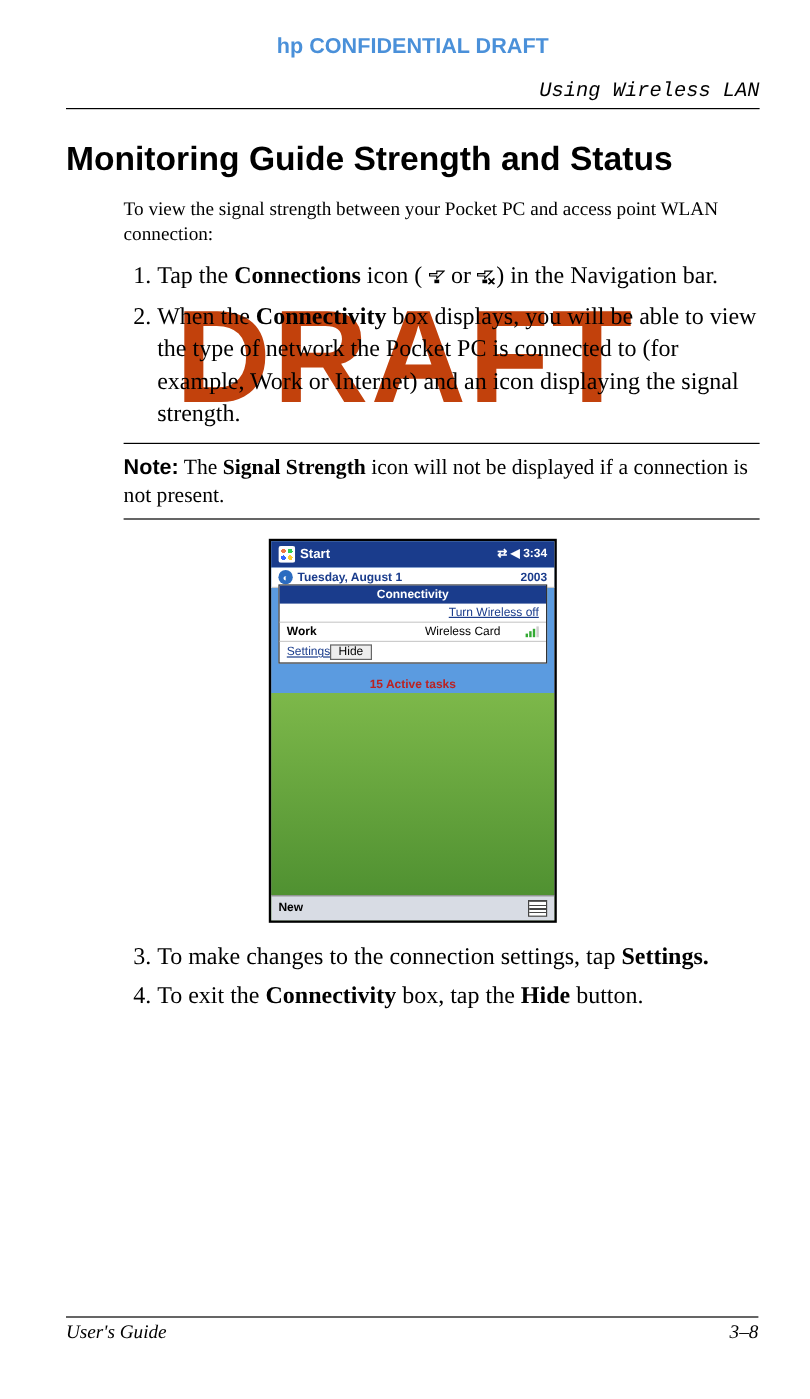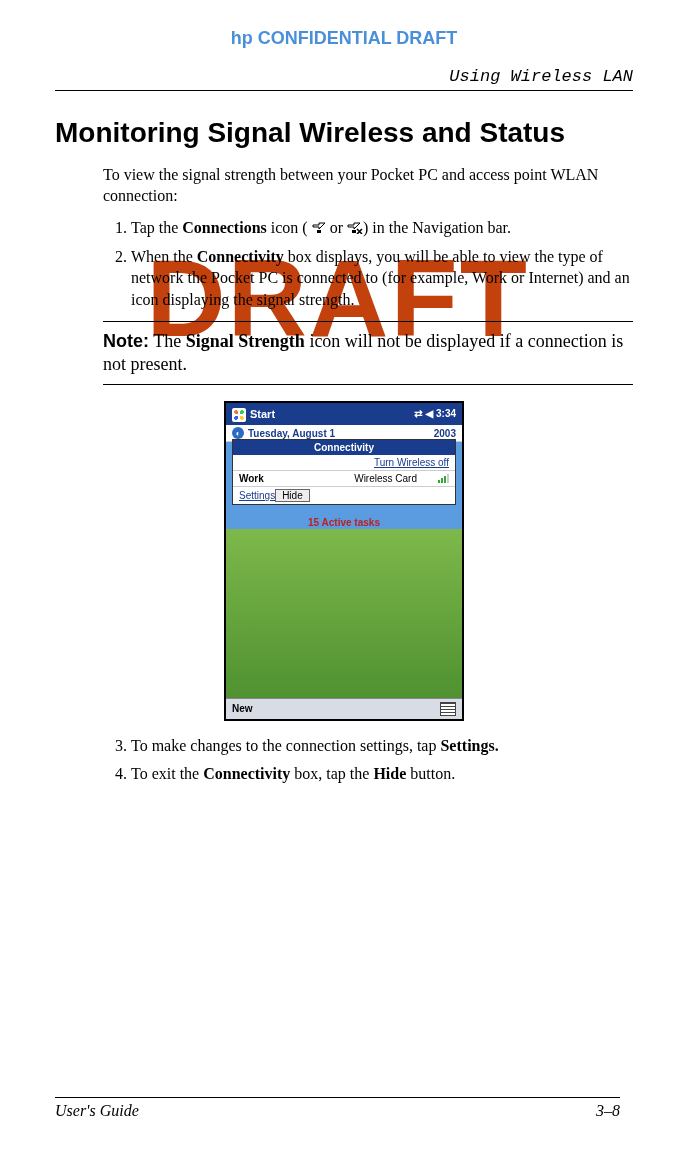--- a/index.html
+++ b/index.html
@@ -58,21 +58,21 @@
   }
   .intro {
     margin-left: 48px;
     font-size: 16px;
     line-height: 1.3;
     margin-bottom: 10px;
   }
   ol.steps {
     margin: 0 0 0 48px;
     padding-left: 28px;
-    font-size: 16px;
+    font-size: 20px;
     line-height: 1.35;
   }
   ol.steps li {
     margin-bottom: 6px;
   }
   .note-block {
     margin: 10px 0 16px 48px;
     border-top: 1.5px solid #000;
     border-bottom: 1.5px solid #000;
     padding: 8px 0;
@@ -195,21 +195,21 @@
   }
   .sip{
     width:14px;height:12px;border:1px solid #444;background:#fff;margin-top:3px;
     background-image: repeating-linear-gradient(to bottom,#444 0 1px,transparent 1px 3px);
   }
 
   .footer {
     position: absolute;
     bottom: 46px;
     left: 55px;
-    right: 55px;
+    right: 43px;
     border-top: 1.5px solid #000;
     padding-top: 4px;
     display: flex;
     justify-content: space-between;
     font-style: italic;
     font-size: 16px;
     font-family: Georgia, serif;
   }
   .signal-icon {
     display:inline-block;
@@ -218,21 +218,21 @@
 </style>
 </head>
 <body>
 
 <div class="watermark">DRAFT</div>
 
 <div class="page">
   <div class="confidential">hp CONFIDENTIAL DRAFT</div>
   <div class="chapter-title">Using Wireless LAN</div>
 
-  <h1 class="section-heading">Monitoring Signal Wireless and Status</h1>
+  <h1 class="section-heading">Monitoring Guide Strength and Status</h1>
 
   <p class="intro">To view the signal strength between your Pocket PC and access point WLAN connection:</p>
 
   <ol class="steps">
     <li>
       <span>Tap the </span><b>Connections</b><span> icon ( </span><span class="signal-icon"><svg width="14" height="12">
             <path d="M1 3 L7 3 L7 1 L13 1 L7 7 L7 5 L1 5 Z" fill="none" stroke="#000" stroke-width="1"></path>
             <rect x="5" y="8" width="4" height="3" fill="#000"></rect>
           </svg></span><span> or </span><span class="signal-icon"><svg width="16" height="12">
             <path d="M1 3 L7 3 L7 1 L13 1 L7 7 L7 5 L1 5 Z" fill="none" stroke="#000" stroke-width="1"></path>

